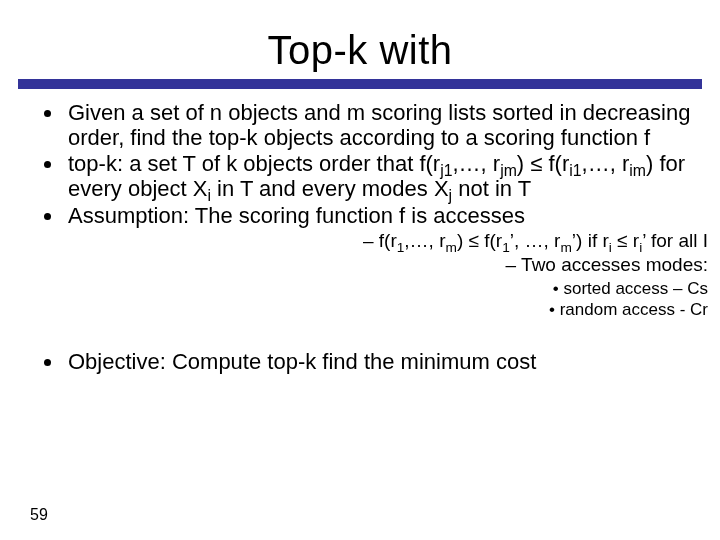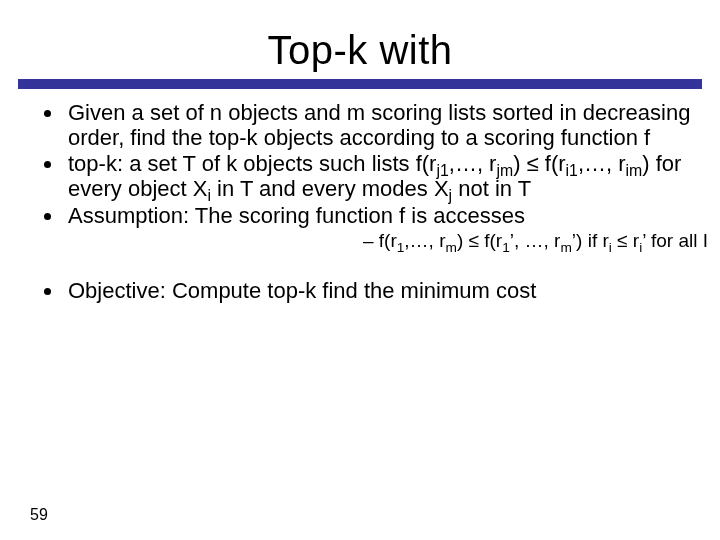--- a/index.html
+++ b/index.html
@@ -89,29 +89,36 @@
   <div class="rule"></div>
 
   <div class="body">
     <ul class="lvl1">
 
       <li>
         <span>Given a set of </span><span>n</span><span> objects and </span><span>m</span><span> scoring lists sorted in decreasing order, find the top-k objects according to a scoring function </span><span>f</span>
       </li>
 
       <li>
-        <span>top-k</span><span>: a set T of k objects such lists f(r</span><span class="sub">j1</span><span>,…, r</span><span class="sub">jm</span><span>) ≤ f(r</span><span class="sub">i1</span><span>,…, r</span><span class="sub">im</span><span>) for every object X</span><span class="sub">i</span><span> in T and every modes X</span><span class="sub">j</span><span> not in T</span>
+        <span>top-k</span><span>: a set T of k objects order that f(r</span><span class="sub">j1</span><span>,…, r</span><span class="sub">jm</span><span>) ≤ f(r</span><span class="sub">i1</span><span>,…, r</span><span class="sub">im</span><span>) for every object X</span><span class="sub">i</span><span> in T and every modes X</span><span class="sub">j</span><span> not in T</span>
       </li>
 
       <li>
         <span>Assumption: The scoring function </span><span>f</span><span> is accesses</span>
 
         <ul class="lvl2">
           <li>
             <span>f(r</span><span class="sub">1</span><span>,…, r</span><span class="sub">m</span><span>) ≤ f(r</span><span class="sub">1</span><span>’, …, r</span><span class="sub">m</span><span>’) if r</span><span class="sub">i</span><span> ≤ r</span><span class="sub">i</span><span>’ for all I</span>
+          </li>
+          <li>
+            <span>Two accesses modes:</span>
+            <ul class="lvl3">
+              <li><span>sorted access – Cs</span></li>
+              <li><span>random access - Cr</span></li>
+            </ul>
           </li>
         </ul>
       </li>
     </ul>
 
     <div class="gap"></div>
 
     <ul class="lvl1">
       <li>
         <span>Objective: Compute top-k find the minimum cost</span>

